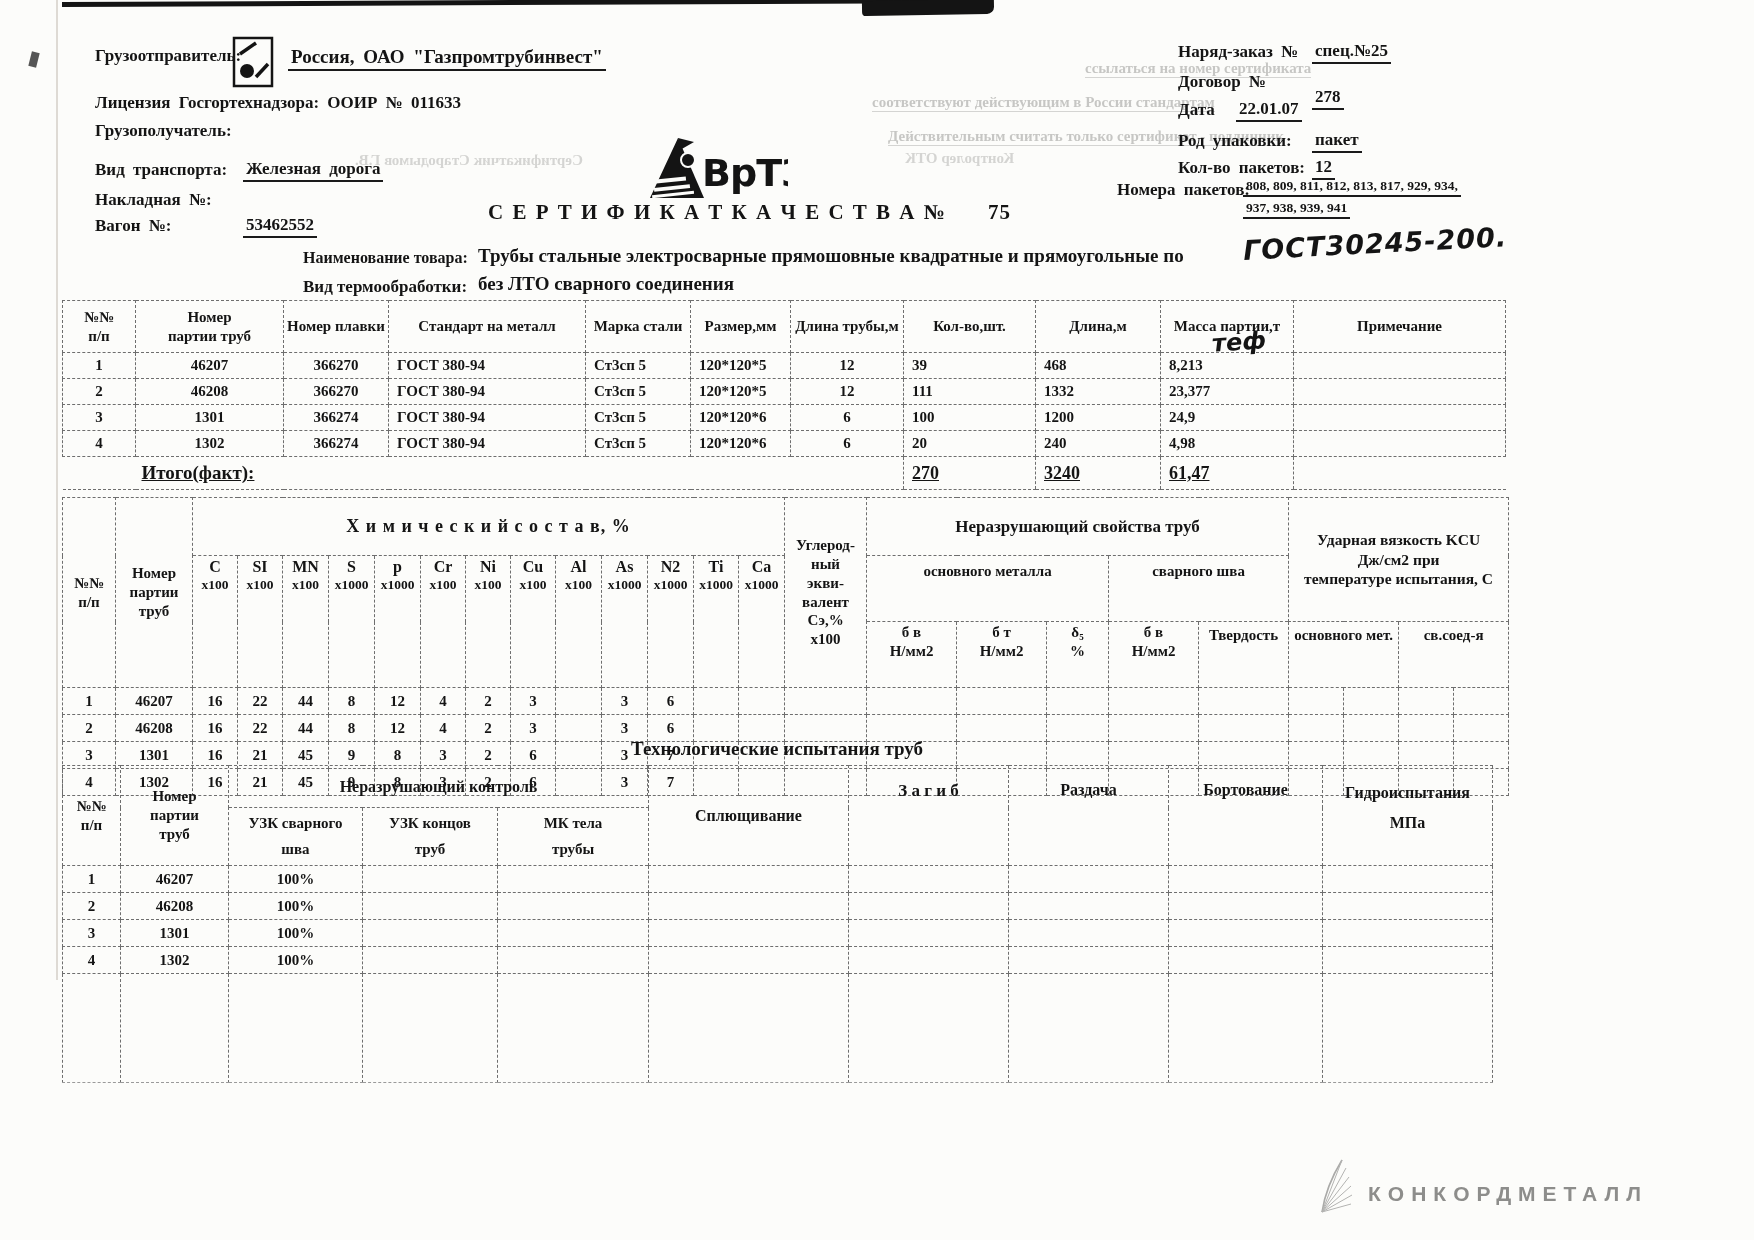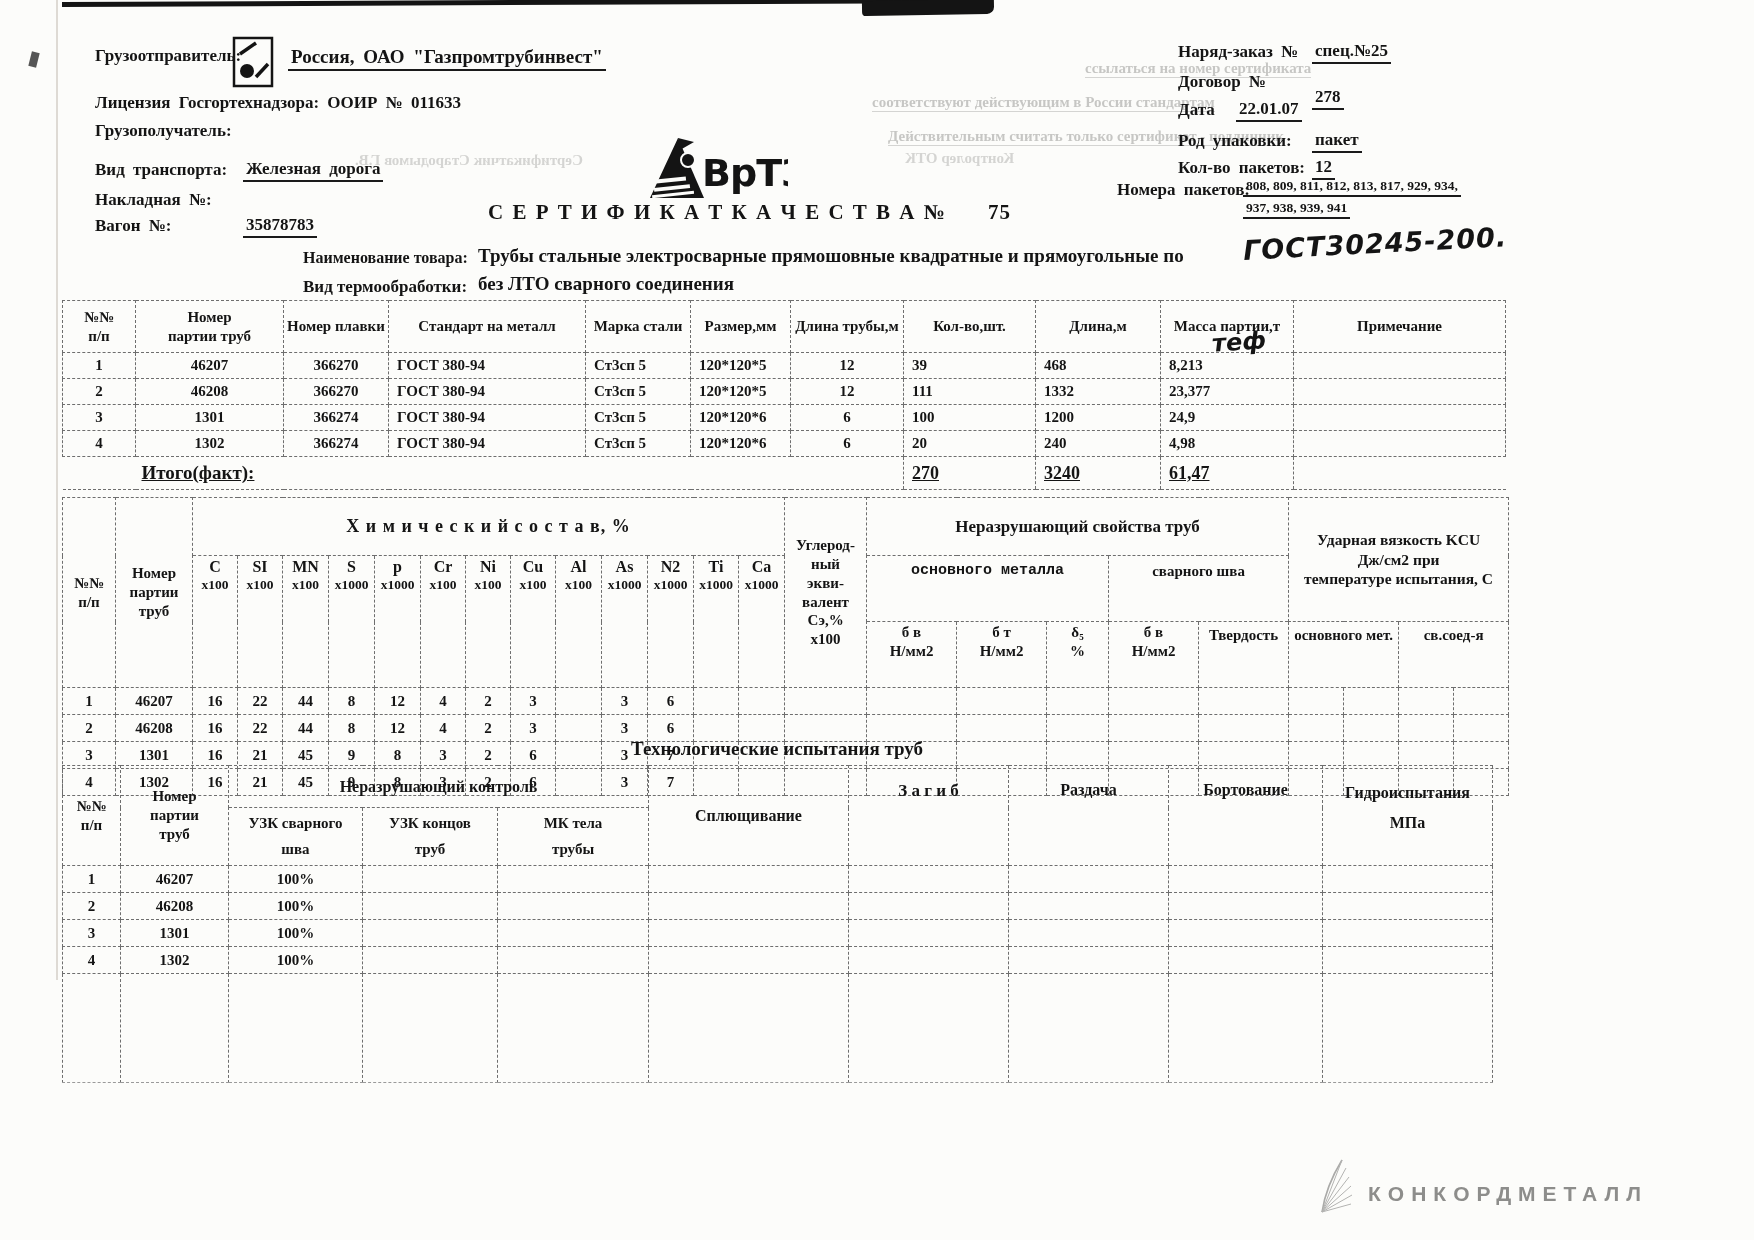--- a/index.html
+++ b/index.html
@@ -61,21 +61,21 @@
       <line x1="24" y1="41" x2="36" y2="28" stroke="#141414" stroke-width="3.5"></line>
     </svg>
   </div>
   <div class="abs val ws uv" style="left:288px;top:46px;font-size:19px;">Россия, ОАО "Газпромтрубинвест"</div>
   <div class="abs lbl ws" style="left:95px;top:93px;">Лицензия Госгортехнадзора: ООИР № 011633</div>
   <div class="abs lbl ws" style="left:95px;top:121px;">Грузополучатель:</div>
   <div class="abs lbl ws" style="left:95px;top:160px;">Вид транспорта:</div>
   <div class="abs val ws uv" style="left:243px;top:159px;">Железная дорога</div>
   <div class="abs lbl ws" style="left:95px;top:190px;">Накладная №:</div>
   <div class="abs lbl ws" style="left:95px;top:216px;">Вагон №:</div>
-  <div class="abs val uv" style="left:243px;top:215px;">35878783</div>
+  <div class="abs val uv" style="left:243px;top:215px;">53462552</div>
 
   <div class="abs" style="left:638px;top:134px;">
     <svg width="150" height="72" viewBox="0 0 150 72">
       <path d="M40 4 L12 64 L66 64 Z" fill="#141414"></path>
       <rect x="18" y="44" width="30" height="4" fill="#fcfcfa" transform="rotate(-6 33 46)"></rect>
       <rect x="16" y="52" width="36" height="4" fill="#fcfcfa" transform="rotate(-6 34 54)"></rect>
       <rect x="14" y="59" width="42" height="3" fill="#fcfcfa" transform="rotate(-6 35 60)"></rect>
       <path d="M40 4 L56 8 L42 16 Z" fill="#141414"></path>
       <circle cx="50" cy="26" r="7" fill="#141414" stroke="#fcfcfa" stroke-width="2"></circle>
       <text x="64" y="52" font-family="DejaVu Sans, sans-serif" font-size="38" font-weight="900" fill="#141414" letter-spacing="-1">ВрТЗ</text>
@@ -296,21 +296,21 @@
             <div style="font-size: 13.5px;">x1000</div>
           </th>
           <th rowspan="2" style="vertical-align: top;">
             <div style="font-size: 16px;">Ti</div>
             <div style="font-size: 13.5px;">x1000</div>
           </th>
           <th rowspan="2" style="vertical-align: top;">
             <div style="font-size: 16px;">Ca</div>
             <div style="font-size: 13.5px;">x1000</div>
           </th>
-          <th colspan="3" style="vertical-align:top;padding-top:6px;font-family:Liberation Mono, monospace;">основного металла</th>
+          <th colspan="3" style="vertical-align:top;padding-top:6px;">основного металла</th>
         <th colspan="2" style="vertical-align:top;padding-top:6px;">сварного шва</th>
       </tr>
       <tr style="height:66px;">
         <th style="vertical-align:top;"><span class="pre"><span>б в</span><br><span>Н/мм2</span></span></th>
         <th style="vertical-align:top;"><span class="pre"><span>б т</span><br><span>Н/мм2</span></span></th>
         <th style="vertical-align:top;"><span class="pre"><span>δ₅</span><br><span>%</span></span></th>
         <th style="vertical-align:top;"><span class="pre"><span>б в</span><br><span>Н/мм2</span></span></th>
         <th style="vertical-align:top;padding-top:4px;">Твердость</th>
         <th colspan="2" style="vertical-align:top;padding-top:4px;">основного мет.</th>
         <th colspan="2" style="vertical-align:top;padding-top:4px;">св.соед-я</th>

